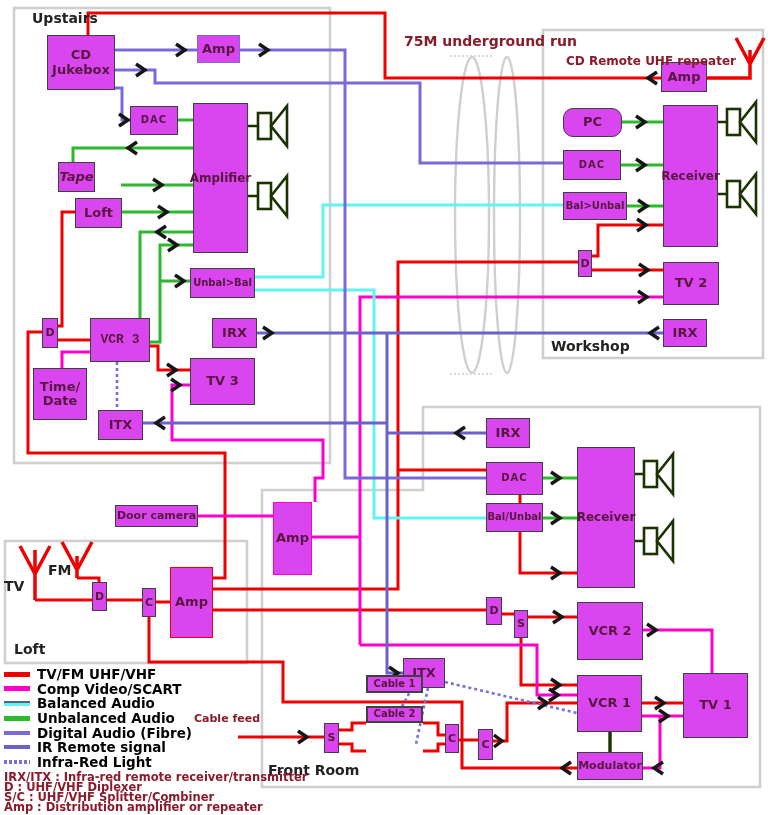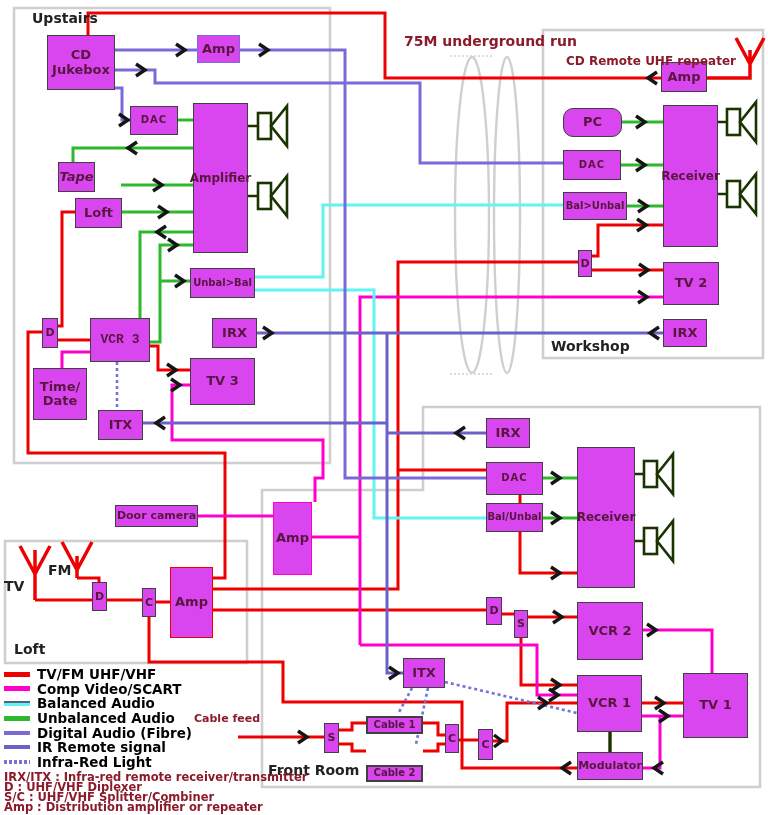--- a/index.html
+++ b/index.html
@@ -223,22 +223,22 @@
 <div class="box fs10" style="left:486px;top:503px;width:57px;height:29px;">Bal/Unbal</div>
 <div class="box fs12" style="left:577px;top:447px;width:58px;height:141px;">Receiver</div>
 <div class="box fs11" style="left:486px;top:597px;width:16px;height:28px;">D</div>
 <div class="box fs11" style="left:514px;top:610px;width:14px;height:28px;">S</div>
 <div class="box" style="left:577px;top:602px;width:66px;height:58px;">VCR 2</div>
 <div class="box" style="left:577px;top:675px;width:65px;height:57px;">VCR 1</div>
 <div class="box" style="left:683px;top:673px;width:65px;height:65px;">TV 1</div>
 <div class="box fs11" style="left:577px;top:752px;width:66px;height:28px;">Modulator</div>
 <div class="box" style="left:403px;top:658px;width:42px;height:30px;">ITX</div>
 <div class="box fs11" style="left:324px;top:723px;width:15px;height:30px;">S</div>
-<div class="box fs10" style="left:366px;top:716px;width:57px;height:18px;border-width:2px;">Cable 1</div>
-<div class="box fs10" style="left:366px;top:765px;width:57px;height:17px;border-width:2px;">Cable 2</div>
+<div class="box fs10" style="left:366px;top:675px;width:57px;height:18px;border-width:2px;">Cable 1</div>
+<div class="box fs10" style="left:366px;top:706px;width:57px;height:17px;border-width:2px;">Cable 2</div>
 <div class="box fs11" style="left:445px;top:724px;width:14px;height:29px;">C</div>
 <div class="box fs11" style="left:478px;top:729px;width:15px;height:31px;">C</div>
 
 <div class="roomlabel" style="left:32px;top:10px;">Upstairs</div>
 <div class="roomlabel" style="left:551px;top:338px;">Workshop</div>
 <div class="roomlabel" style="left:14px;top:641px;">Loft</div>
 <div class="roomlabel" style="left:268px;top:762px;">Front Room</div>
 <div class="roomlabel" style="left:4px;top:562px;margin-top:16px;">TV</div>
 <div class="roomlabel" style="left:48px;top:562px;">FM</div>
 

